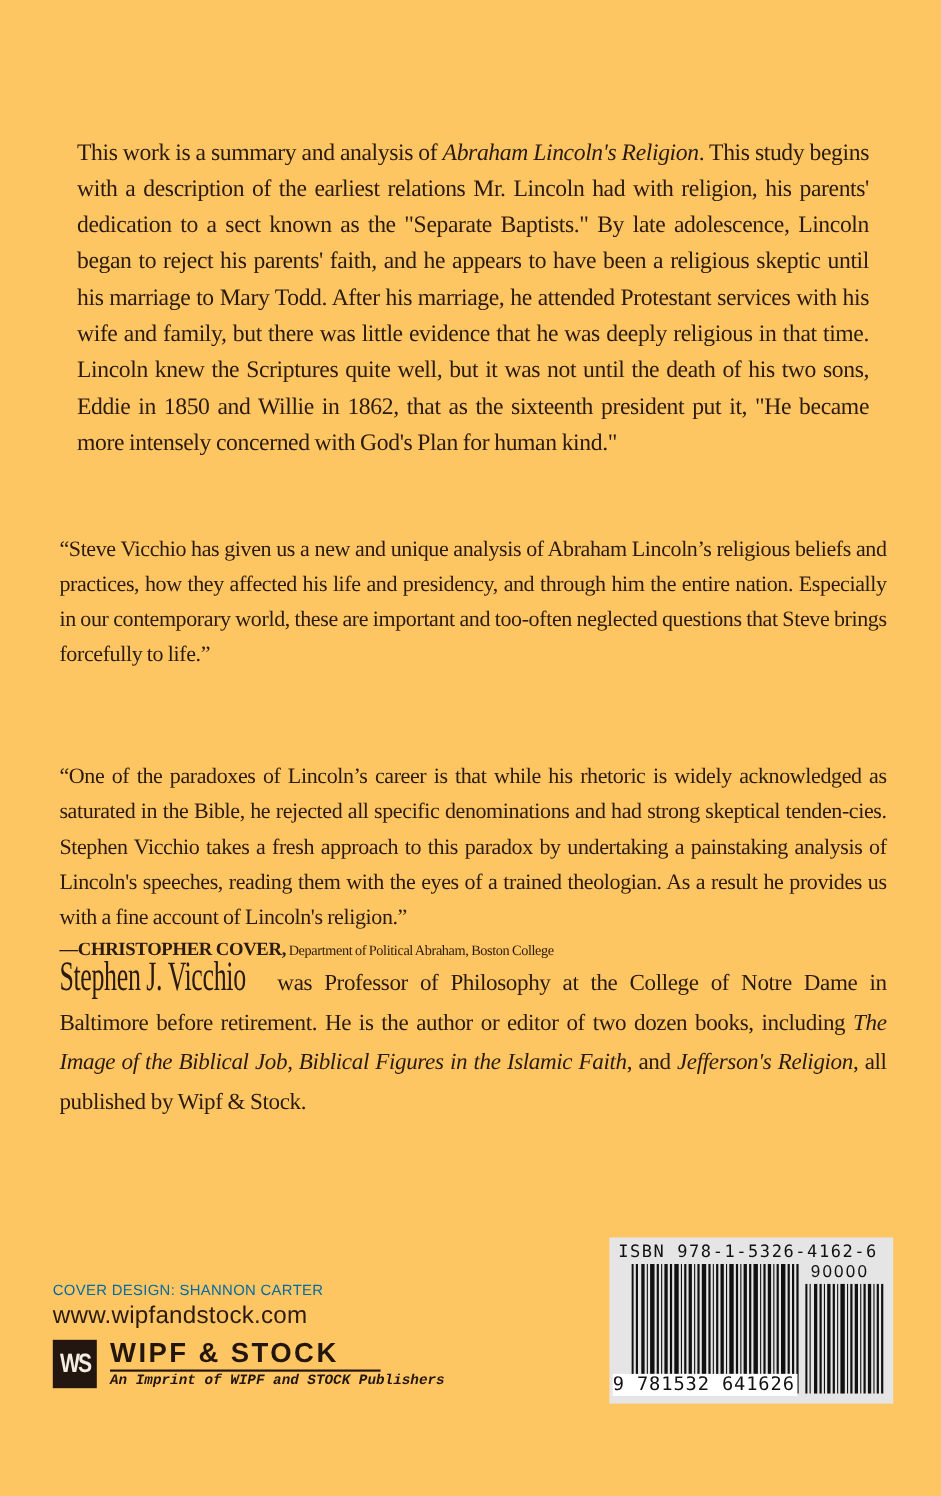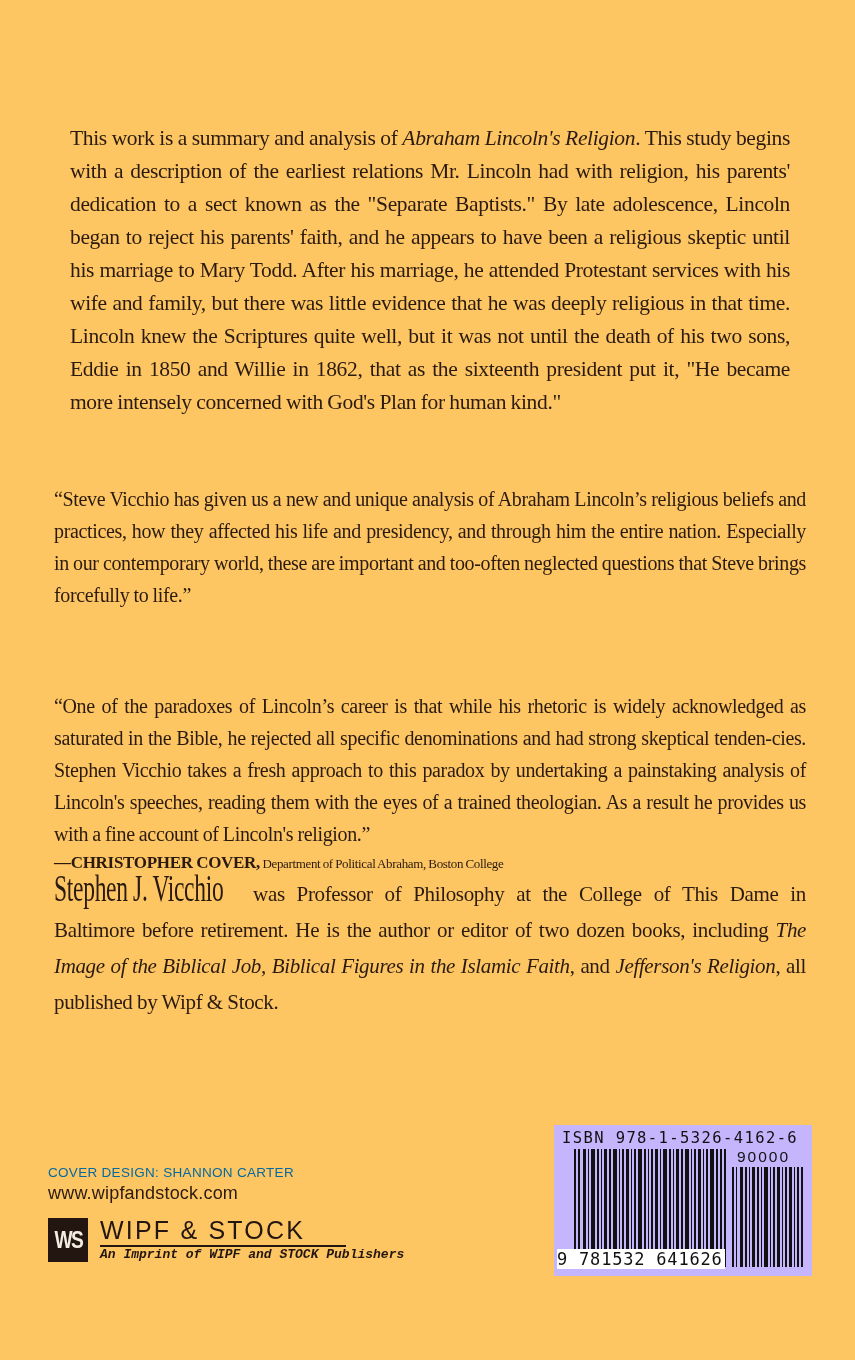--- a/index.html
+++ b/index.html
@@ -25,38 +25,38 @@
     top:870px; font-size:21px; line-height:36px; text-align:justify; letter-spacing:-0.35px; word-spacing:-0.4px;
   }
   .bio p { margin:0; }
   .author-name {
     font-family:"Liberation Serif", serif; font-size:38px; display:inline-block;
     transform:scaleX(0.62); transform-origin:left bottom; letter-spacing:-0.5px;
     margin-right:-86px; line-height:36px; vertical-align:baseline;
   }
   i { font-style:italic; }
   .credit { position:absolute; left:48px; top:1165px; font-family:"Liberation Sans", sans-serif; font-size:13.5px; letter-spacing:0.3px; color:#0369a1; }
-  .url { position:absolute; left:48px; top:1183px; font-family:"Liberation Sans", sans-serif; font-size:18px; color:#2a1a10; letter-spacing:0.2px; }
+  .url { position:absolute; left:48px; top:1183px; font-family:"Liberation Sans", sans-serif; font-size:22px; color:#2a1a10; letter-spacing:0.2px; }
   .logo { position:absolute; left:48px; top:1218px; width:300px; height:46px; }
   .ws-box {
     position:absolute; left:0; top:0; width:40px; height:44px; background:#231510;
     color:#f4eee2; font-family:"Liberation Sans", sans-serif; font-weight:bold; font-size:24px;
     display:flex; align-items:center; justify-content:center; letter-spacing:-2px;
   }
   .ws-box span { display:inline-block; transform:scaleX(0.8); }
   .wipf-title {
-    position:absolute; left:52px; top:-2px; font-family:"Liberation Sans", sans-serif; font-weight:normal;
+    position:absolute; left:52px; top:-2px; font-family:"Liberation Sans", sans-serif; font-weight:bold;
     font-size:25px; letter-spacing:2.2px; color:#231510; white-space:nowrap;
   }
   .wipf-rule { position:absolute; left:52px; top:27px; width:246px; height:2px; background:#231510; }
   .wipf-sub {
     position:absolute; left:52px; top:29px; font-family:Liberation Mono, monospace; font-style:italic; font-weight:bold;
     font-size:13px; color:#231510; white-space:nowrap;
   }
-  .barcode-box { position:absolute; left:554px; top:1125px; width:258px; height:151px; background:#c4b5fd; }
+  .barcode-box { position:absolute; left:554px; top:1125px; width:258px; height:151px; background:#e5e5e5; }
   .isbn-text {
     position:absolute; left:8px; top:4px; font-family:"DejaVu Sans Mono", monospace; font-size:15.5px;
     letter-spacing:1.4px; color:#111; white-space:nowrap;
   }
   .price-text {
     position:absolute; left:183px; top:23px; font-family:Liberation Sans, sans-serif; font-size:15.5px;
     letter-spacing:2px; color:#111;
   }
   .bars { position:absolute; left:20px; top:24px; }
   .bars2 { position:absolute; left:178px; top:42px; }
@@ -75,21 +75,21 @@
 <div class="block quote q1">
   <p>“Steve Vicchio has given us a new and unique analysis of Abraham Lincoln’s religious beliefs and practices, how they affected his life and presidency, and through him the entire nation. Especially in our contemporary world, these are important and too-often neglected questions that Steve brings forcefully to life.”</p>
 </div>
 
 <div class="block quote q2">
   <p>“One of the paradoxes of Lincoln’s career is that while his rhetoric is widely acknowledged as saturated in the Bible, he rejected all specific denominations and had strong skeptical tenden-cies. Stephen Vicchio takes a fresh approach to this paradox by undertaking a painstaking analysis of Lincoln's speeches, reading them with the eyes of a trained theologian. As a result he provides us with a fine account of Lincoln's religion.”</p>
   <div class="attr"><span class="nm">—CHRISTOPHER COVER,</span><span> Department of Political Abraham, Boston College</span></div>
 </div>
 
 <div class="block bio">
-  <p><span class="author-name">Stephen J. Vicchio</span><span> was Professor of Philosophy at the College of This Dame in Baltimore before retirement. He is the author or editor of two dozen books, including </span><i>The Image of the Biblical Job, Biblical Figures in the Islamic Faith</i><span>, and </span><i>Jefferson's Religion</i><span>, all published by Wipf &amp; Stock.</span></p>
+  <p><span class="author-name">Stephen J. Vicchio</span><span> was Professor of Philosophy at the College of Notre Dame in Baltimore before retirement. He is the author or editor of two dozen books, including </span><i>The Image of the Biblical Job, Biblical Figures in the Islamic Faith</i><span>, and </span><i>Jefferson's Religion</i><span>, all published by Wipf &amp; Stock.</span></p>
 </div>
 
 <div class="credit">COVER DESIGN: SHANNON CARTER</div>
 <div class="url">www.wipfandstock.com</div>
 
 <div class="logo">
   <div class="ws-box">
       <span>WS</span>
     </div>
   <div class="wipf-title">WIPF &amp; STOCK</div>

